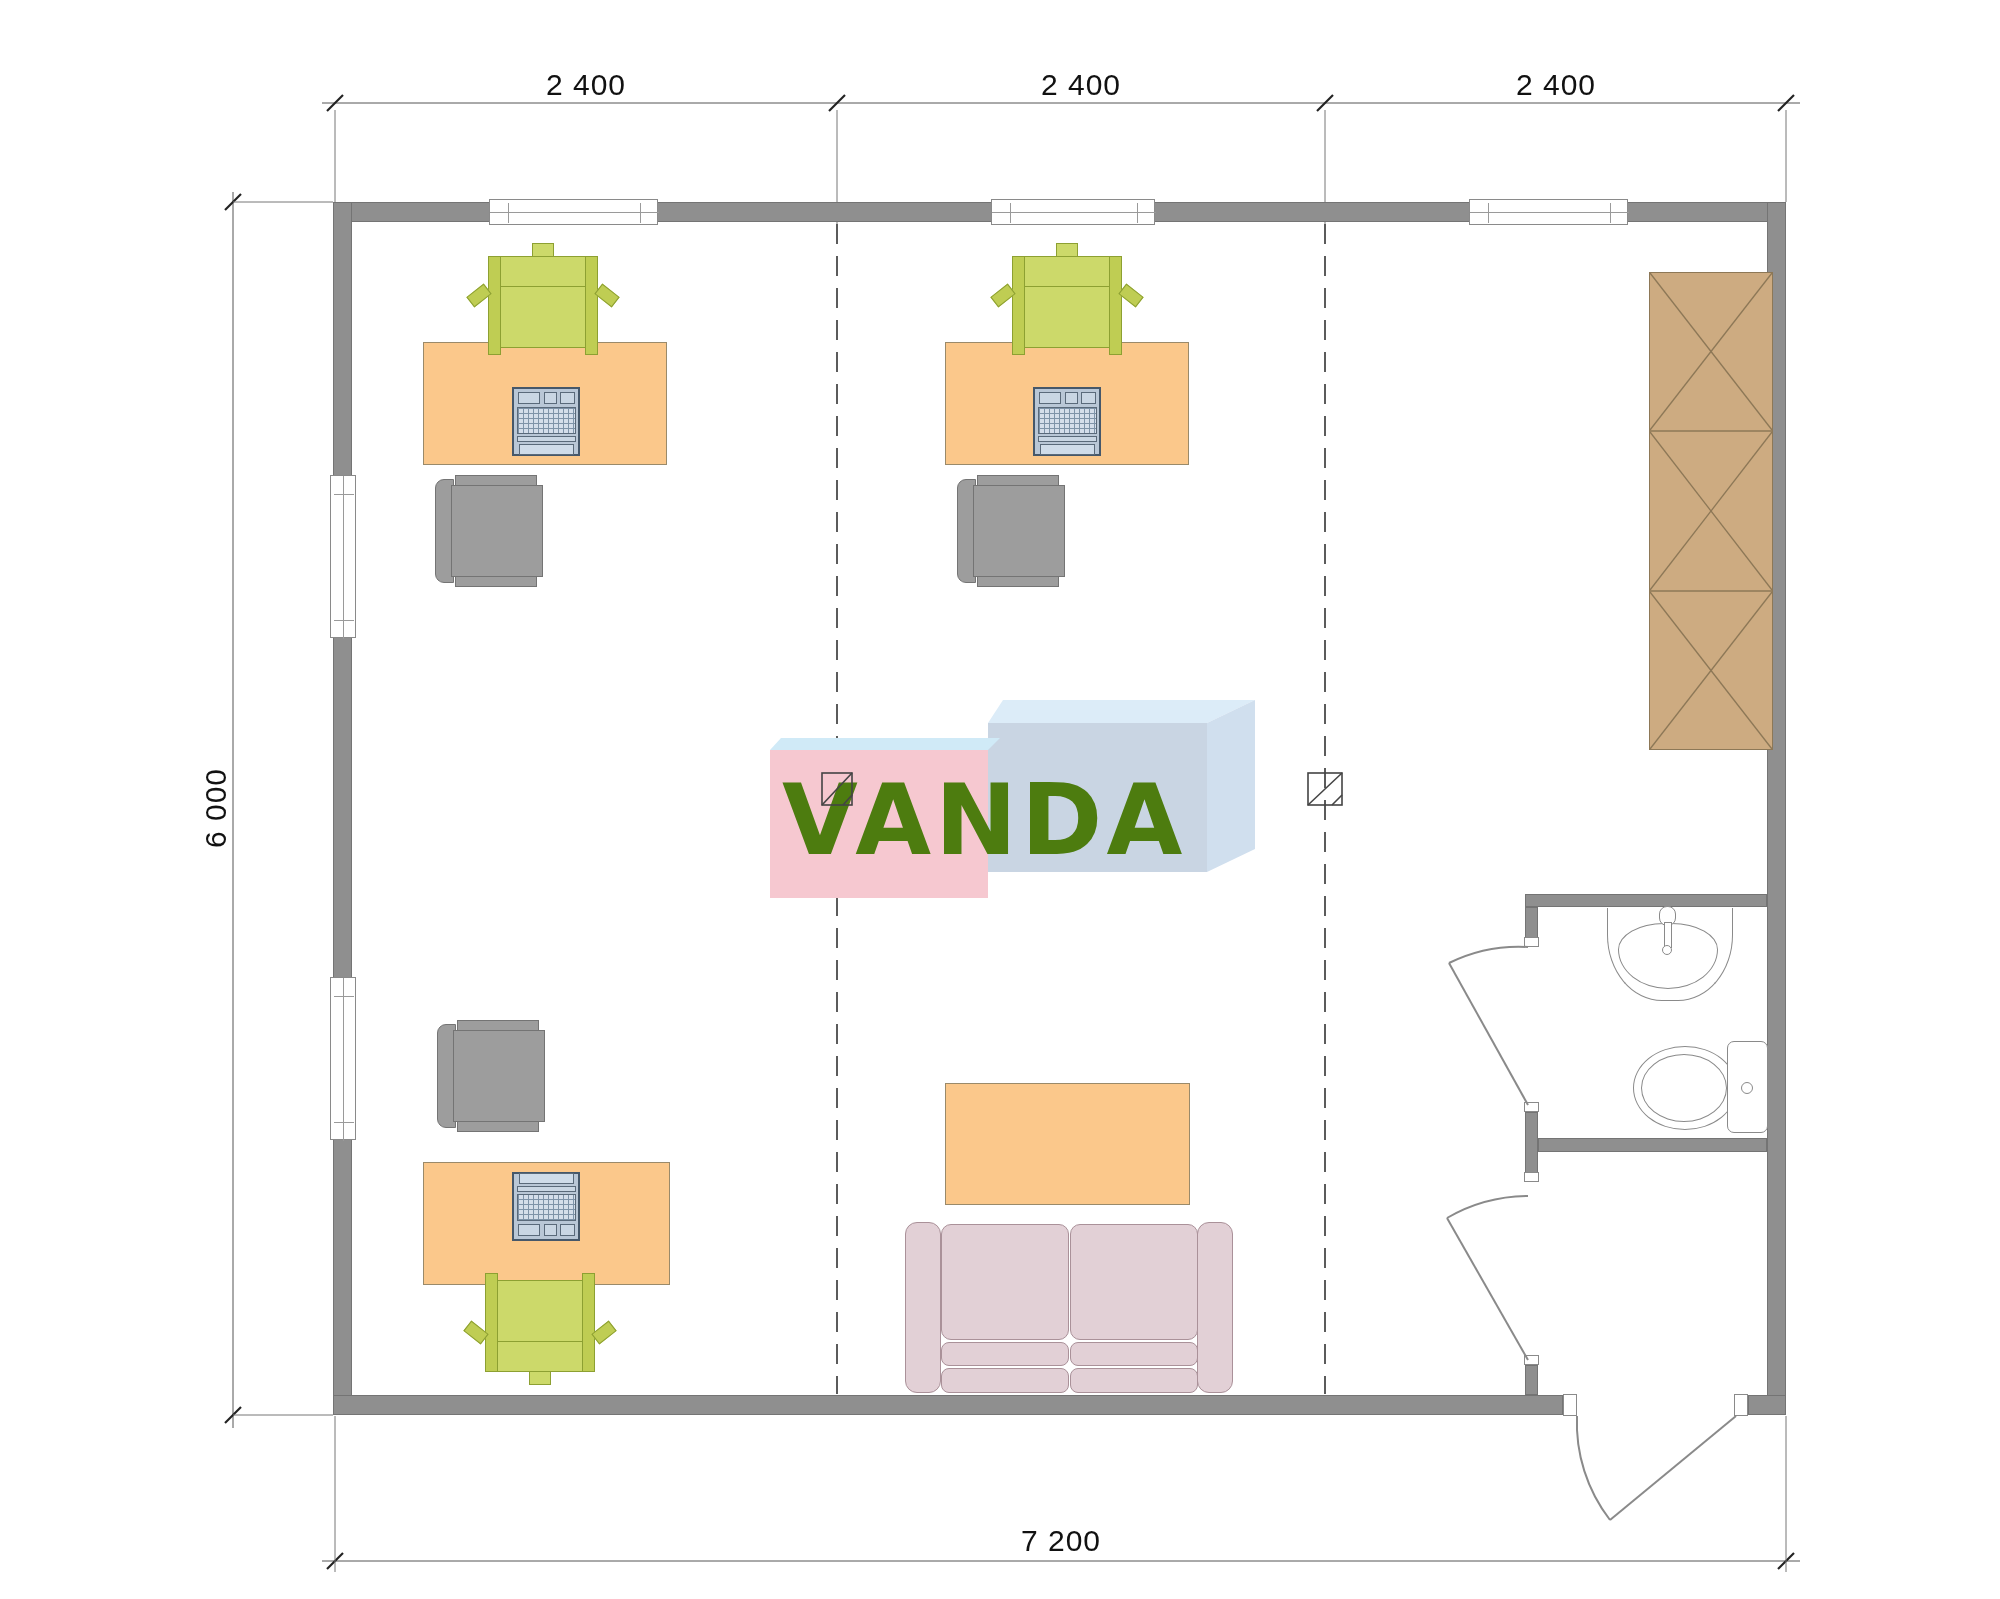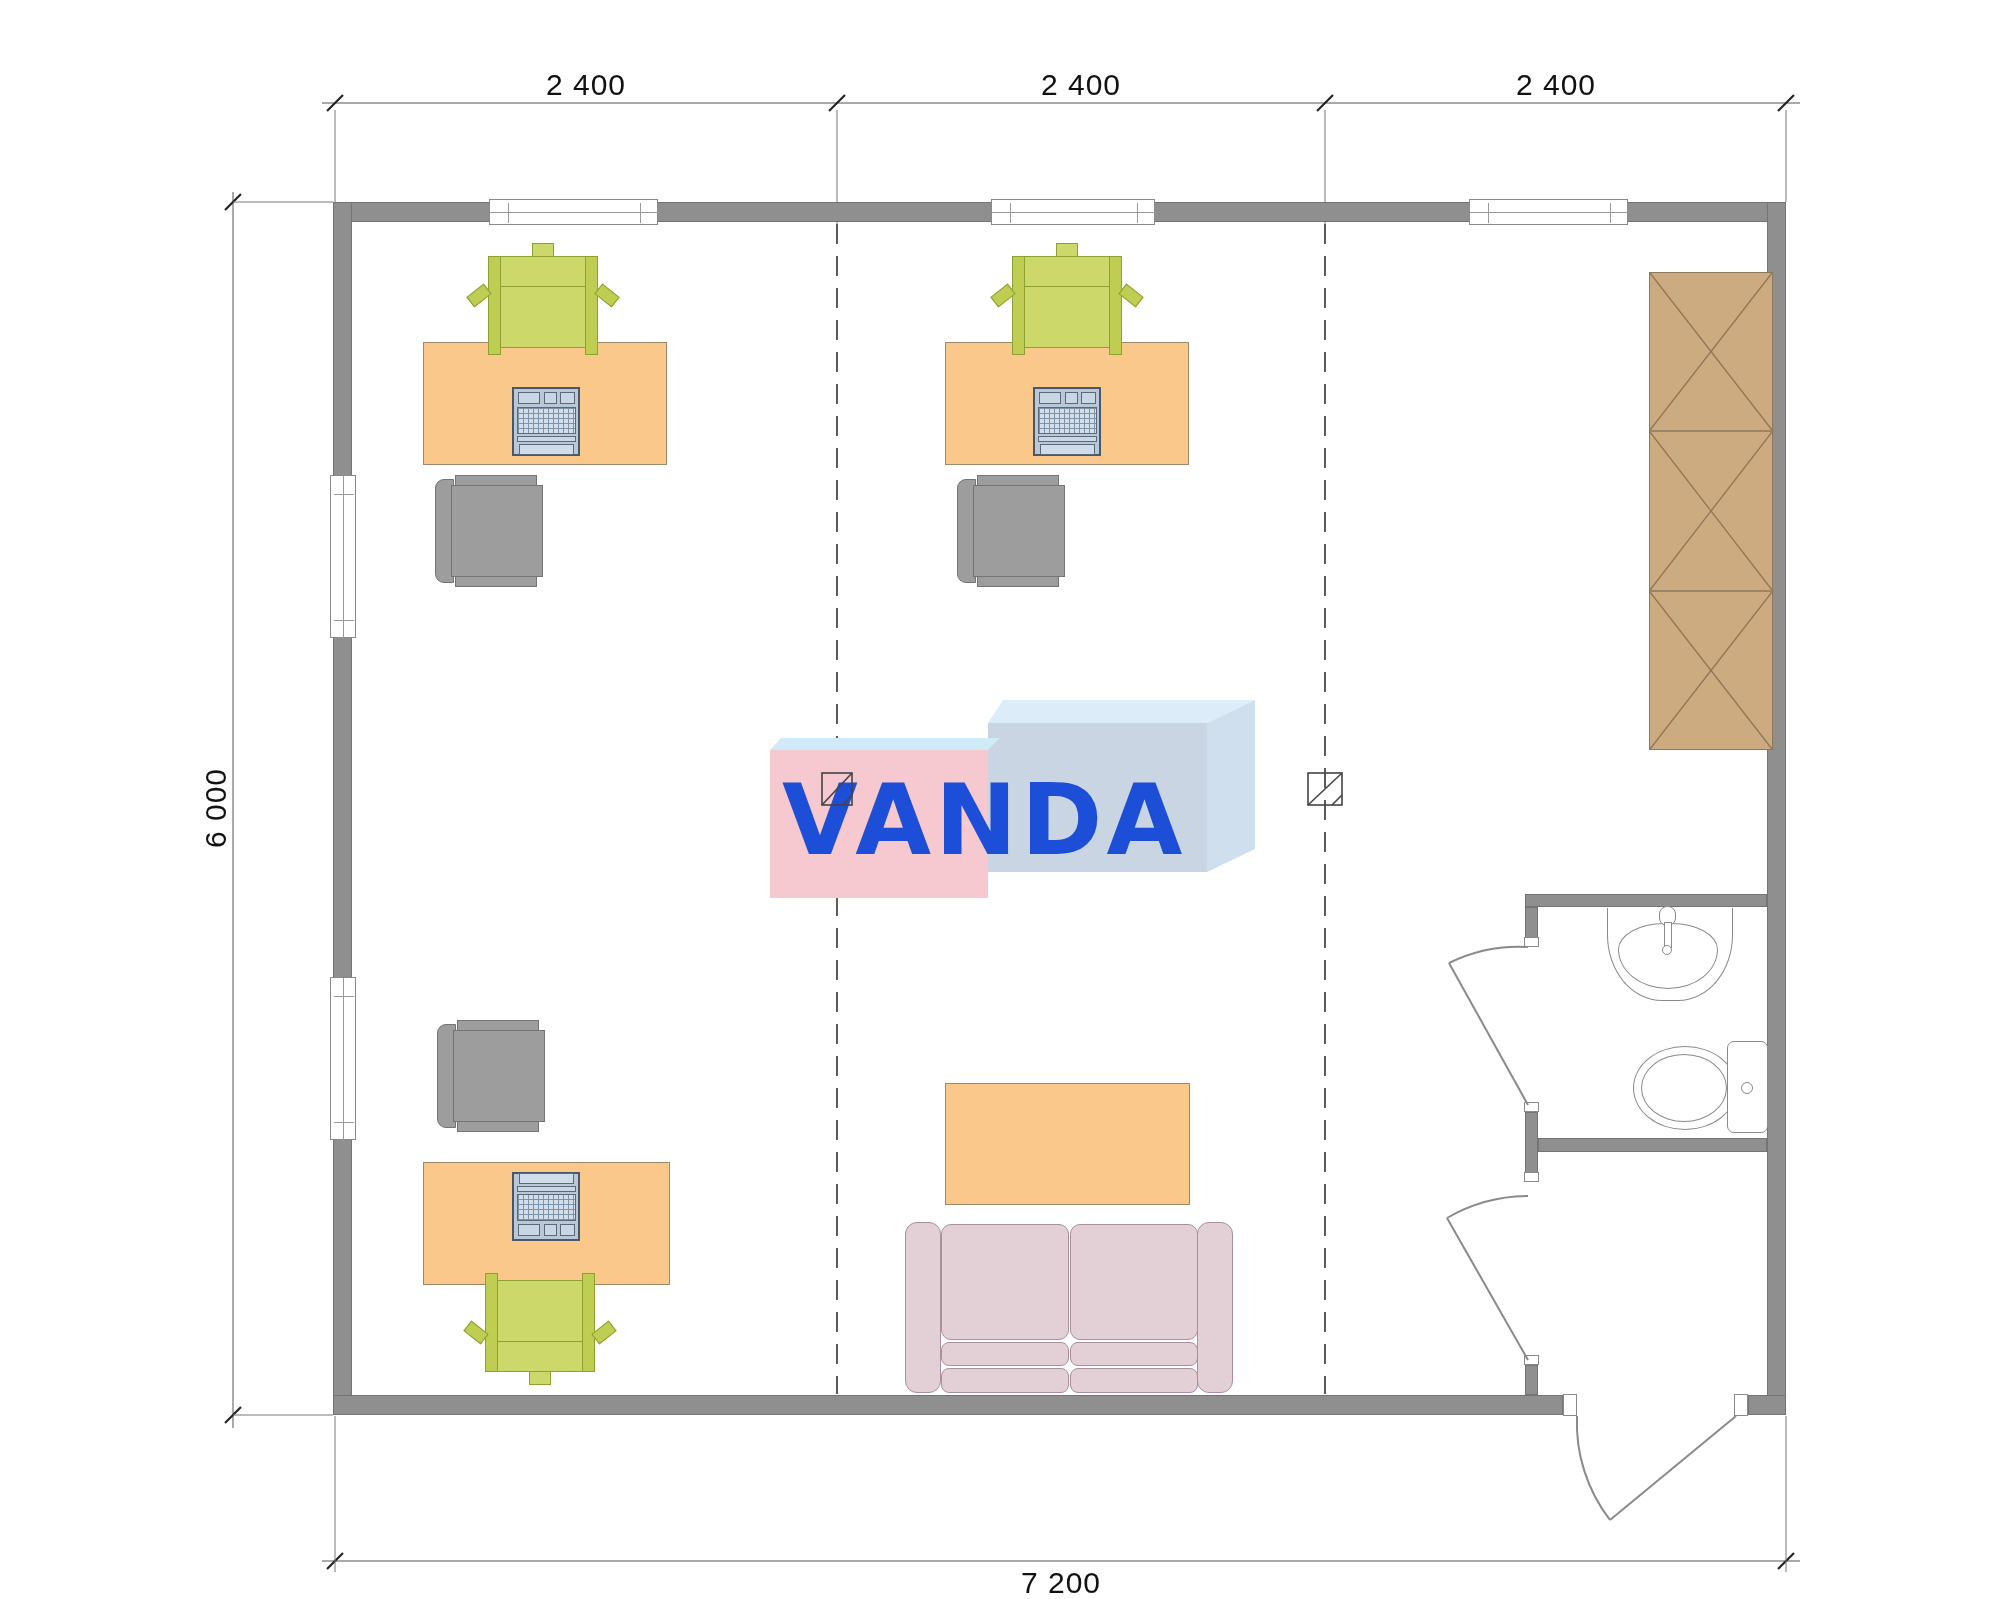--- a/index.html
+++ b/index.html
@@ -19,21 +19,21 @@
   .laptop{background:#b9c7d6;border:2px solid #46586a;}
   .lpb{background:#c9d6e3;border:1px solid #5a6a7a;}
   .lp-kb{background:#d4deea;border:1px solid #5a6a7a;
     background-image:repeating-linear-gradient(90deg,#7e93a8 0 1px,transparent 1px 5px),
                      repeating-linear-gradient(#7e93a8 0 1px,transparent 1px 5px);}
   .fixture{background:#ffffff;border:1.5px solid #8a8a8a;}
   .jamb{background:#ffffff;border:1px solid #8a8a8a;}
   .dim-label{font-size:30px;line-height:30px;color:#111111;text-align:center;letter-spacing:1px;white-space:nowrap;}
   .logo-face{position:absolute;}
   .logo-text{position:absolute;font-family:"DejaVu Sans",sans-serif;font-weight:bold;font-size:98px;
-             line-height:100px;color:#1d4ed8;letter-spacing:4px;white-space:nowrap;}
+             line-height:100px;color:#4d7c0f;letter-spacing:4px;white-space:nowrap;}
 </style>
 </head>
 <body>
 
 <div id="canvas">
 
   <svg class="layer" width="2000" height="1599">
 
     <line x1="322" y1="103" x2="1800" y2="103" stroke="#555" stroke-width="1"></line>
     <line x1="327" y1="111" x2="343" y2="95" stroke="#222" stroke-width="2.2"></line>
@@ -58,21 +58,21 @@
     <line x1="1786" y1="1416" x2="1786" y2="1572" stroke="#777" stroke-width="1"></line>
 
     <line x1="837" y1="224" x2="837" y2="1394" stroke="#333" stroke-width="1.6" stroke-dasharray="20 12"></line>
     <line x1="1325" y1="224" x2="1325" y2="1394" stroke="#333" stroke-width="1.6" stroke-dasharray="20 12"></line>
   </svg>
 
   <div class="a dim-label" style="left:536px;top:70px;width:100px;">2 400</div>
   <div class="a dim-label" style="left:1031px;top:70px;width:100px;">2 400</div>
   <div class="a dim-label" style="left:1506px;top:70px;width:100px;">2 400</div>
   <div class="a dim-label" style="left:156px;top:793px;width:120px;transform:rotate(-90deg);">6 000</div>
-  <div class="a dim-label" style="left:1011px;top:1568px;width:100px;">7 200</div>
+  <div class="a dim-label" style="left:1011px;top:1526px;width:100px;">7 200</div>
 
   <div class="a wall" style="left:333px;top:202px;width:1453px;height:20px;"></div>
   <div class="a wall" style="left:333px;top:202px;width:19px;height:1213px;"></div>
   <div class="a wall" style="left:1767px;top:202px;width:19px;height:1213px;"></div>
   <div class="a wall" style="left:333px;top:1395px;width:1230px;height:20px;"></div>
   <div class="a wall" style="left:1748px;top:1395px;width:38px;height:20px;"></div>
 
   <div class="a wall" style="left:1525px;top:894px;width:242px;height:13px;"></div>
   <div class="a wall" style="left:1525px;top:907px;width:13px;height:31px;"></div>
   <div class="a wall" style="left:1525px;top:1112px;width:13px;height:61px;"></div>

